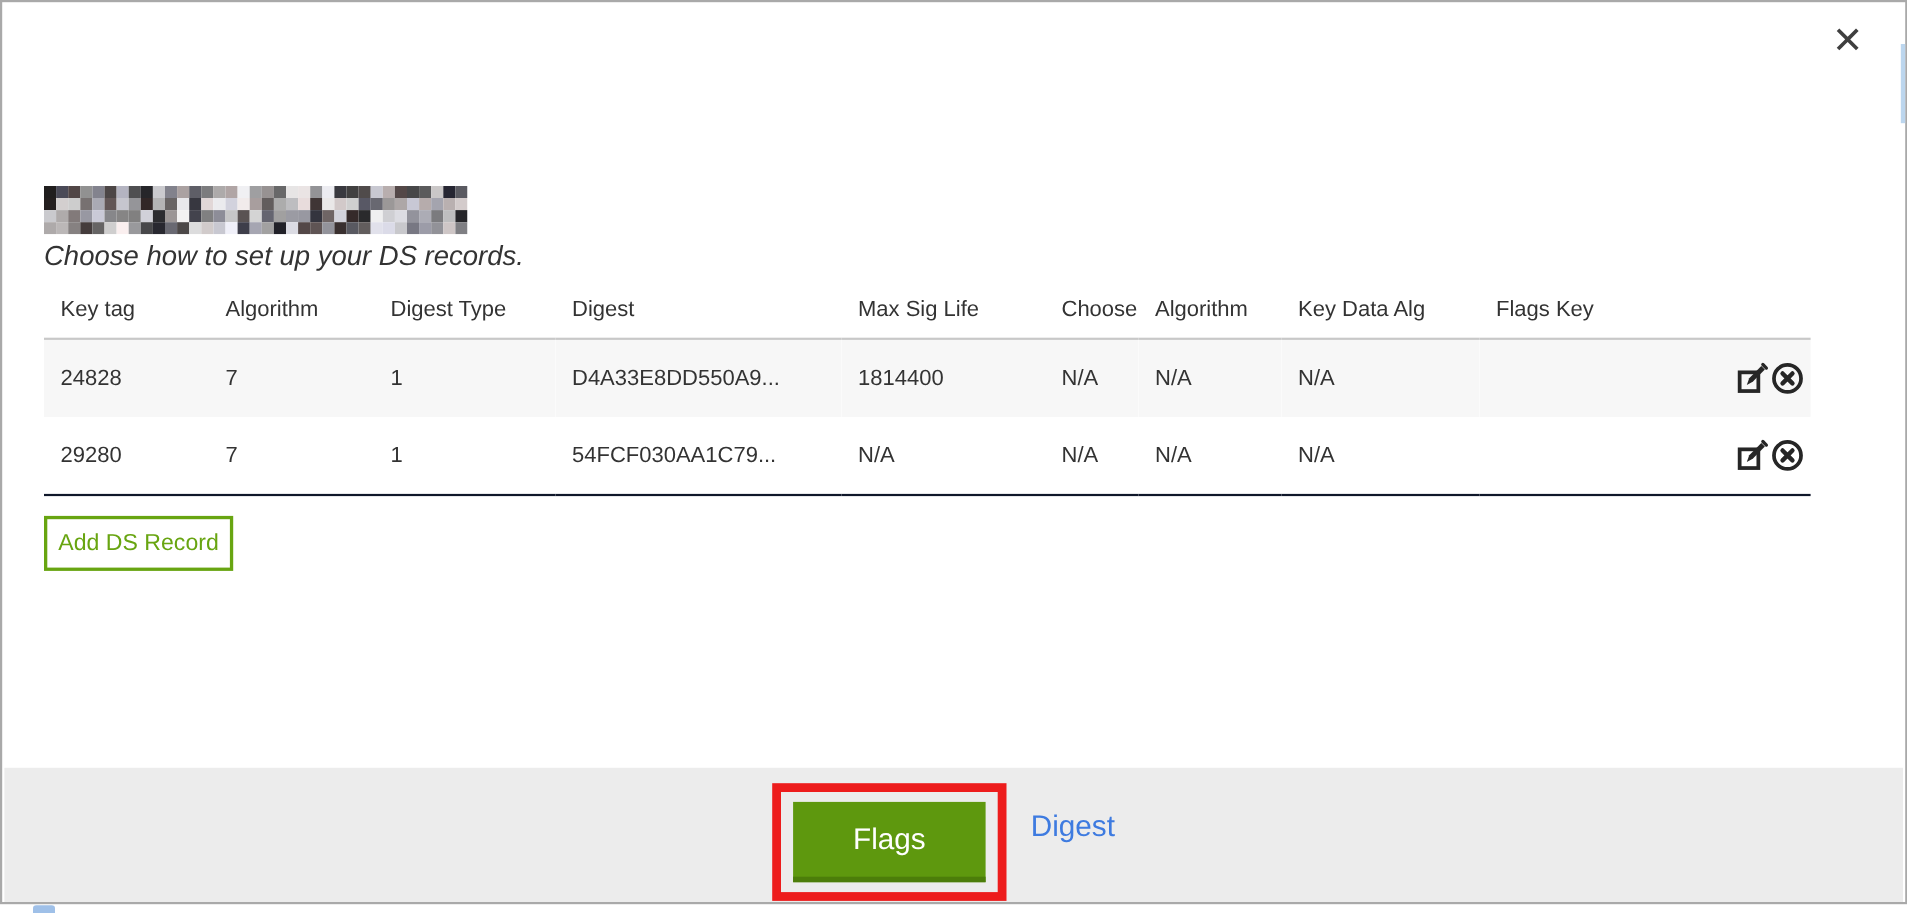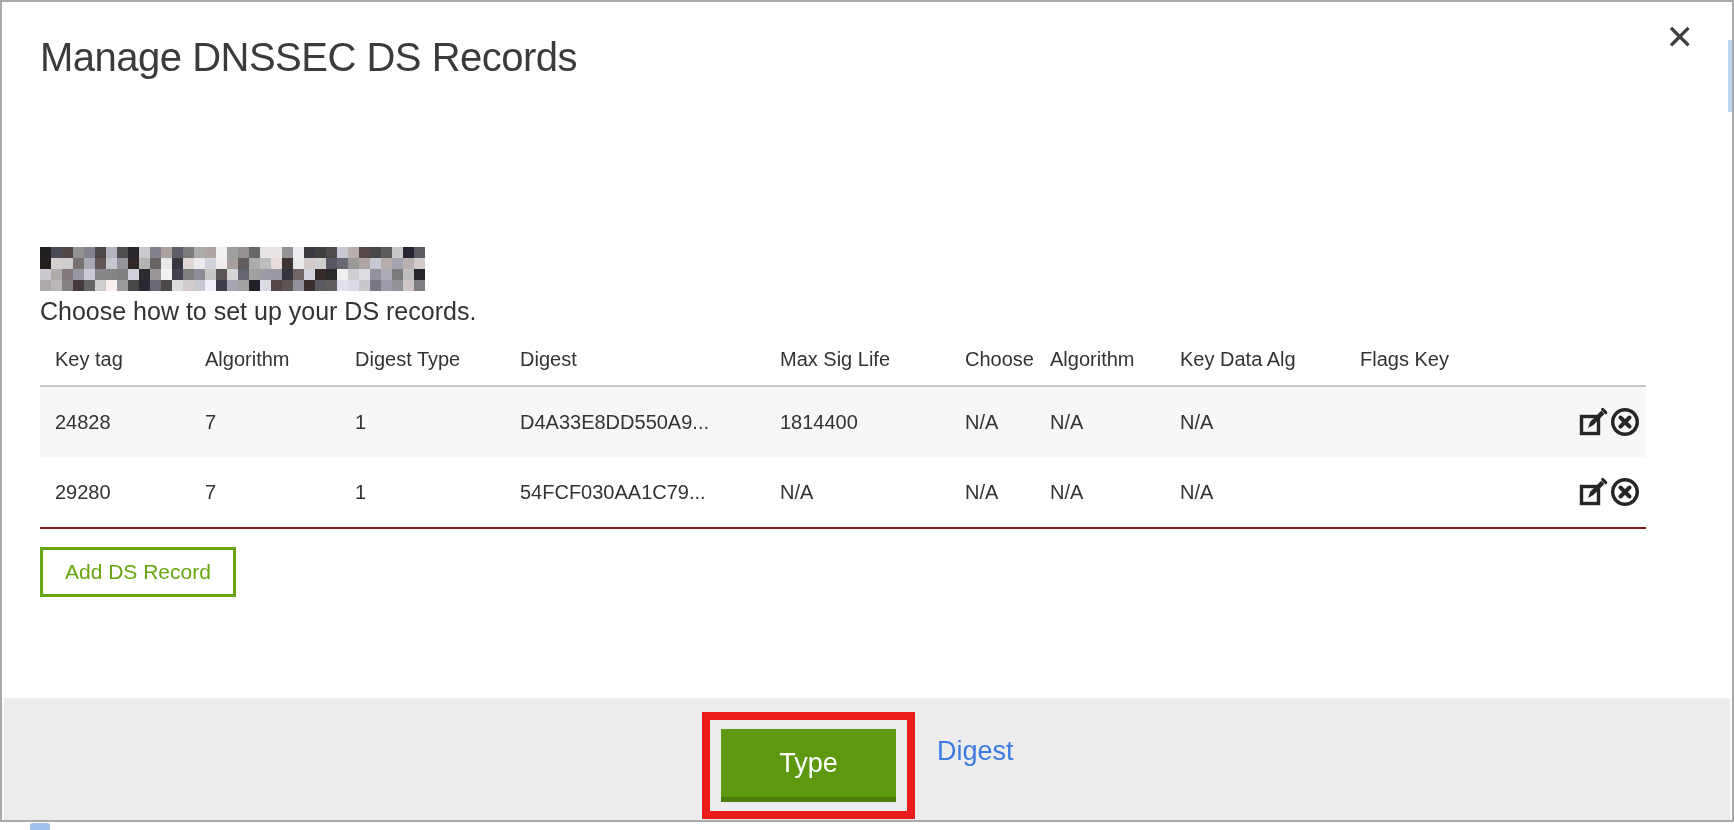--- a/index.html
+++ b/index.html
@@ -13,39 +13,39 @@
   .title { padding:33px 0 0 38px; font-size:40px; font-weight:300;
     letter-spacing:-0.5px; color:#3b3b3b; }
   .close-btn { position:absolute; top:18px; right:38px; font-size:34px;
     font-weight:600; color:#3f3f3f; cursor:pointer; line-height:1; }
 
   
   .redacted { margin:167px 0 0 38px; width:385px; height:44px;
     display:flex; flex-wrap:wrap; overflow:hidden; }
   .redacted i { width:11px; height:11px; display:block; }
 
-  .subtitle { margin:6px 0 0 38px; font-size:25px; color:#333; }
+  .subtitle { margin:6px 0 0 38px; font-size:25px; color:#333;font-style:italic; }
 
   
   table.ds { margin:10px 0 0 38px; width:1606px; border-collapse:collapse;
     table-layout:fixed; font-size:20px; color:#333; }
   table.ds th { text-align:left; font-weight:400; padding:12px 6px 14px 15px;
     white-space:nowrap; overflow:hidden; }
-  table.ds tbody { border-top:2px solid #c8c8c8; border-bottom:2px solid #7f1d1d;margin-top:36px; }
+  table.ds tbody { border-top:2px solid #c8c8c8; border-bottom:2px solid #0f172a;margin-top:36px; }
   table.ds td { height:71px; padding:0 6px 0 15px; vertical-align:middle;
     white-space:nowrap; overflow:hidden; }
   table.ds tbody tr:first-child { background:#f7f7f7; }
   td.actions { text-align:right; padding-right:12px; }
   .icon-btn { display:inline-block; width:30px; height:30px; vertical-align:middle;
     color:#262626; cursor:pointer; }
   .icon-btn + .icon-btn { margin-left:2px; }
   .icon-btn svg { width:100%; height:100%; }
 
   
-  .add-btn { display:inline-block; margin:18px 0 0 38px; padding:10px 22px;
+  .add-btn { display:inline-block; margin:18px 0 0 38px; padding:10px 10px;
     font-size:21px; color:#68a511; background:#fff; border:3px solid #68a511;
     cursor:pointer; font-family:inherit; }
 
   
   .footer { position:absolute; left:2px; right:2px; top:696px; bottom:0;
     background:#ececec; display:flex; align-items:flex-start; }
   .annotation { margin:14px 0 0 698px; border:8px solid #ed1c1c; padding:9px 11px;
     background:#ececec; }
   .save-btn { display:block; width:175px; height:73px; background:#5e980e;
     border:none; border-bottom:5px solid #4c7d0a; color:#fff; font-size:27px;
@@ -57,21 +57,20 @@
   .edge-blue-tick { position:absolute; right:0; top:38px; width:4px; height:72px;
     background:#bcd6ee; }
   .behind-blob { position:absolute; left:30px; top:823px; width:20px; height:7px;
     background:#9fc0e8; border-radius:3px 3px 0 0; }
 </style>
 </head>
 <body>
 
 <div class="modal">
 
-  <div class="title">Manage DNSSEC DS Records</div>
   <div class="close-btn">✕</div>
 
   <div class="redacted">
       <i style="background: rgb(32, 30, 30);"></i>
       <i style="background: rgb(74, 74, 87);"></i>
       <i style="background: rgb(81, 70, 70);"></i>
       <i style="background: rgb(145, 145, 145);"></i>
       <i style="background: rgb(131, 131, 142);"></i>
       <i style="background: rgb(76, 70, 70);"></i>
       <i style="background: rgb(180, 180, 193);"></i>
@@ -290,21 +289,21 @@
           </span>
         </td>
       </tr>
     </tbody>
   </table>
 
   <button class="add-btn">Add DS Record</button>
 
   <div class="footer">
     <div class="annotation">
-      <button class="save-btn">Type</button>
+      <button class="save-btn">Flags</button>
     </div>
     <a class="cancel-link">Digest</a>
   </div>
 
   <div class="edge-blue-tick"></div>
 </div>
 
 <div class="behind-blob"></div>
 
 </body></html>

